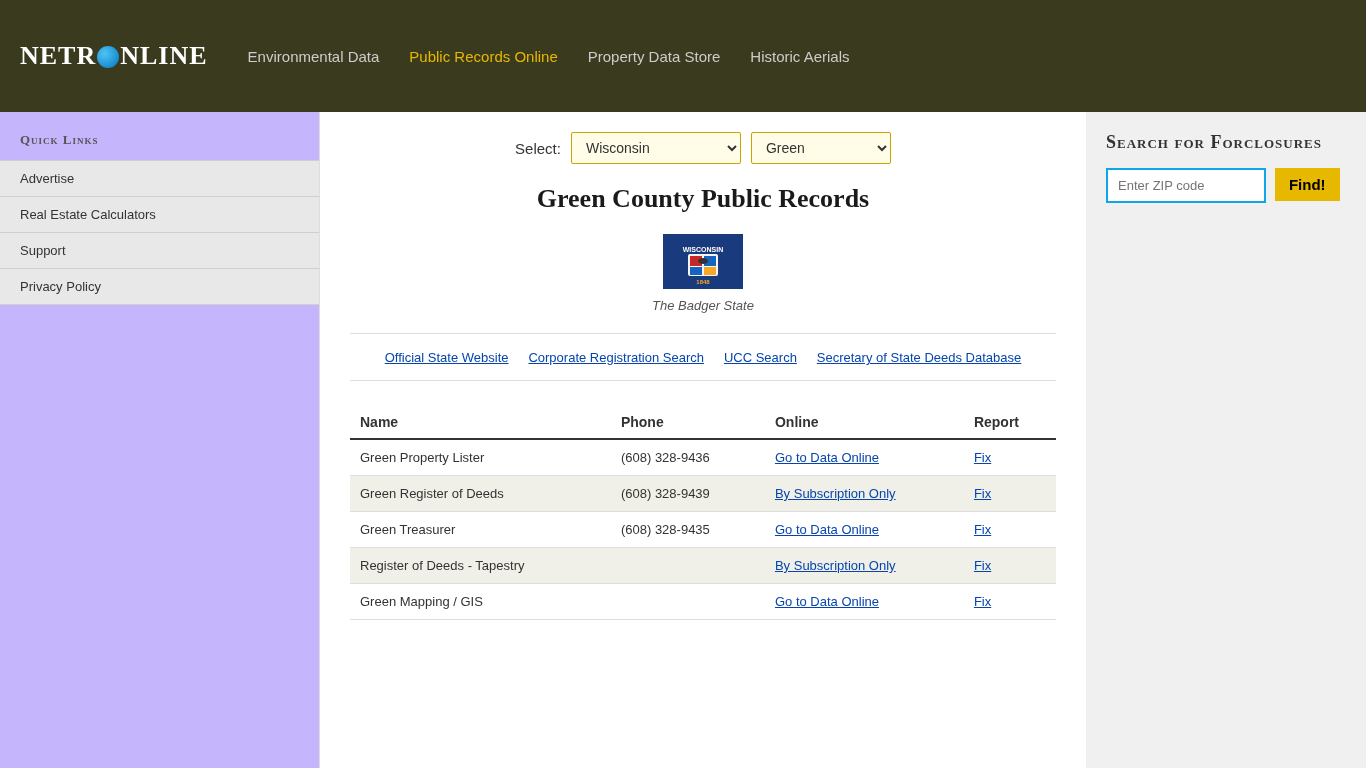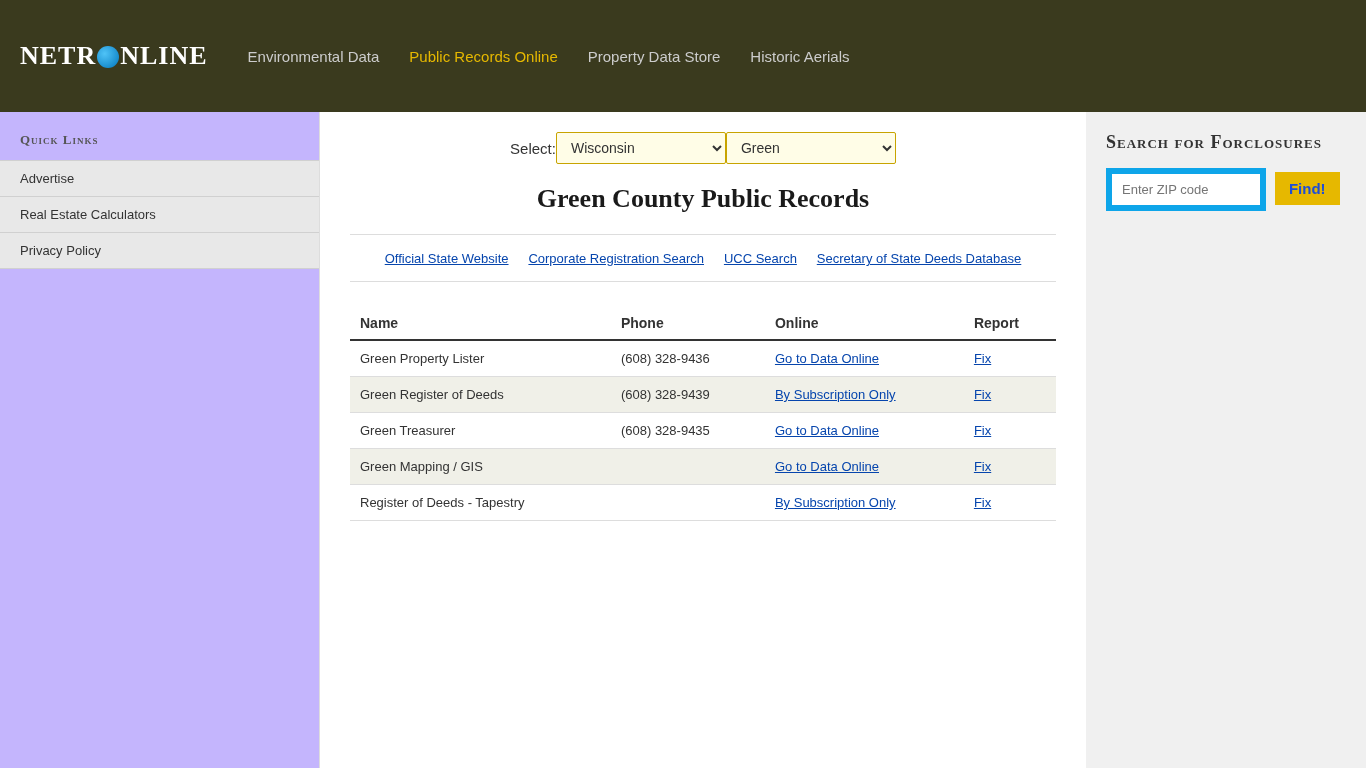--- a/index.html
+++ b/index.html
@@ -91,38 +91,39 @@
     #content {
       flex: 1;
       padding: 20px 30px;
     }
 
     
     #select-row {
       display: flex;
       align-items: center;
       justify-content: center;
+      gap: 10px;
       margin-bottom: 20px;
     }
     #select-label {
       font-size: 15px;
       color: #333;
     }
     .state-select, .county-select {
       background: #fffde7;
       border: 1px solid #c8a400;
       padding: 6px 10px;
       font-size: 14px;
       color: #333;
       border-radius: 2px;
       cursor: pointer;
       appearance: auto;
     }
     .state-select { width: 170px; }
-    .county-select { width: 170px; }
+    .county-select { width: 140px; }
 
     
     #county-title {
       text-align: center;
       font-size: 26px;
       font-weight: bold;
       font-family: Georgia, serif;
       color: #1a1a1a;
       margin-bottom: 20px;
       text-transform: capitalize;
@@ -203,28 +204,28 @@
       font-variant: small-caps;
       font-family: Georgia, serif;
       font-weight: bold;
       color: #333;
       margin-bottom: 15px;
       letter-spacing: 1px;
     }
     #zip-input {
       width: 160px;
       padding: 8px 10px;
-      border: 6px solid #0ea5e9;
+      border: 2px solid #0ea5e9;
       background: #fff;
       font-size: 13px;
       color: #999;
     }
     #find-button {
       background: #e6b800;
-      color: #1d4ed8;
+      color: #000000;
       border: none;
       padding: 8px 14px;
       font-size: 15px;
       font-weight: bold;
       cursor: pointer;
       margin-left: 5px;
     }
 
     
     .wi-flag-svg {
@@ -248,37 +249,56 @@
     <a class="nav-item">Historic Aerials</a>
   </nav>
 </div>
 
 <div id="main-layout">
 
   <div id="sidebar">
     <div id="quick-links-title">Quick Links</div>
     <a class="sidebar-link">Advertise</a>
     <a class="sidebar-link">Real Estate Calculators</a>
+    <a class="sidebar-link">Support</a>
     <a class="sidebar-link">Privacy Policy</a>
   </div>
 
   <div id="content">
 
     <div id="select-row">
       <span id="select-label">Select:</span>
       <select class="state-select">
         <option>Wisconsin</option>
       </select>
       <select class="county-select">
         <option>Green</option>
       </select>
     </div>
 
     <div id="county-title">Green County Public Records</div>
 
+    <div id="flag-section">
+      <svg class="wi-flag-svg" viewBox="0 0 80 55" xmlns="http://www.w3.org/2000/svg">
+        <rect width="80" height="55" fill="#1a237e"></rect>
+        <rect x="0" y="0" width="80" height="55" fill="#1a3a7e"></rect>
+
+        <text x="40" y="18" text-anchor="middle" font-size="7" fill="white" font-family="Arial" font-weight="bold">WISCONSIN</text>
+
+        <rect x="25" y="20" width="30" height="22" fill="#f5f5f5" rx="2"></rect>
+        <rect x="27" y="22" width="12" height="10" fill="#c62828"></rect>
+        <rect x="41" y="22" width="12" height="10" fill="#1565c0"></rect>
+        <rect x="27" y="33" width="12" height="8" fill="#1565c0"></rect>
+        <rect x="41" y="33" width="12" height="8" fill="#f9a825"></rect>
+
+        <ellipse cx="40" cy="27" rx="5" ry="3" fill="#333"></ellipse>
+        <text x="40" y="50" text-anchor="middle" font-size="6" fill="#f9a825" font-family="Arial" font-weight="bold">1848</text>
+      </svg>
+      <span id="flag-caption">The Badger State</span>
+    </div>
 
     <div id="state-links">
       <a class="state-link">Official State Website</a>
       <a class="state-link">Corporate Registration Search</a>
       <a class="state-link">UCC Search</a>
       <a class="state-link">Secretary of State Deeds Database</a>
     </div>
 
     <table id="records-table">
       <thead>
@@ -314,34 +334,34 @@
             <td>Green Treasurer</td>
             <td>(608) 328-9435</td>
             <td>
               <a class="online-link">Go to Data Online</a>
             </td>
             <td>
               <a class="fix-link">Fix</a>
             </td>
           </tr>
           <tr>
+            <td>Register of Deeds - Tapestry</td>
+            <td></td>
+            <td>
+              <a class="online-link">By Subscription Only</a>
+            </td>
+            <td>
+              <a class="fix-link">Fix</a>
+            </td>
+          </tr>
+          <tr>
             <td>Green Mapping / GIS</td>
             <td></td>
             <td>
               <a class="online-link">Go to Data Online</a>
-            </td>
-            <td>
-              <a class="fix-link">Fix</a>
-            </td>
-          </tr>
-          <tr>
-            <td>Register of Deeds - Tapestry</td>
-            <td></td>
-            <td>
-              <a class="online-link">By Subscription Only</a>
             </td>
             <td>
               <a class="fix-link">Fix</a>
             </td>
           </tr>
         </tbody>
     </table>
 
   </div>
 

